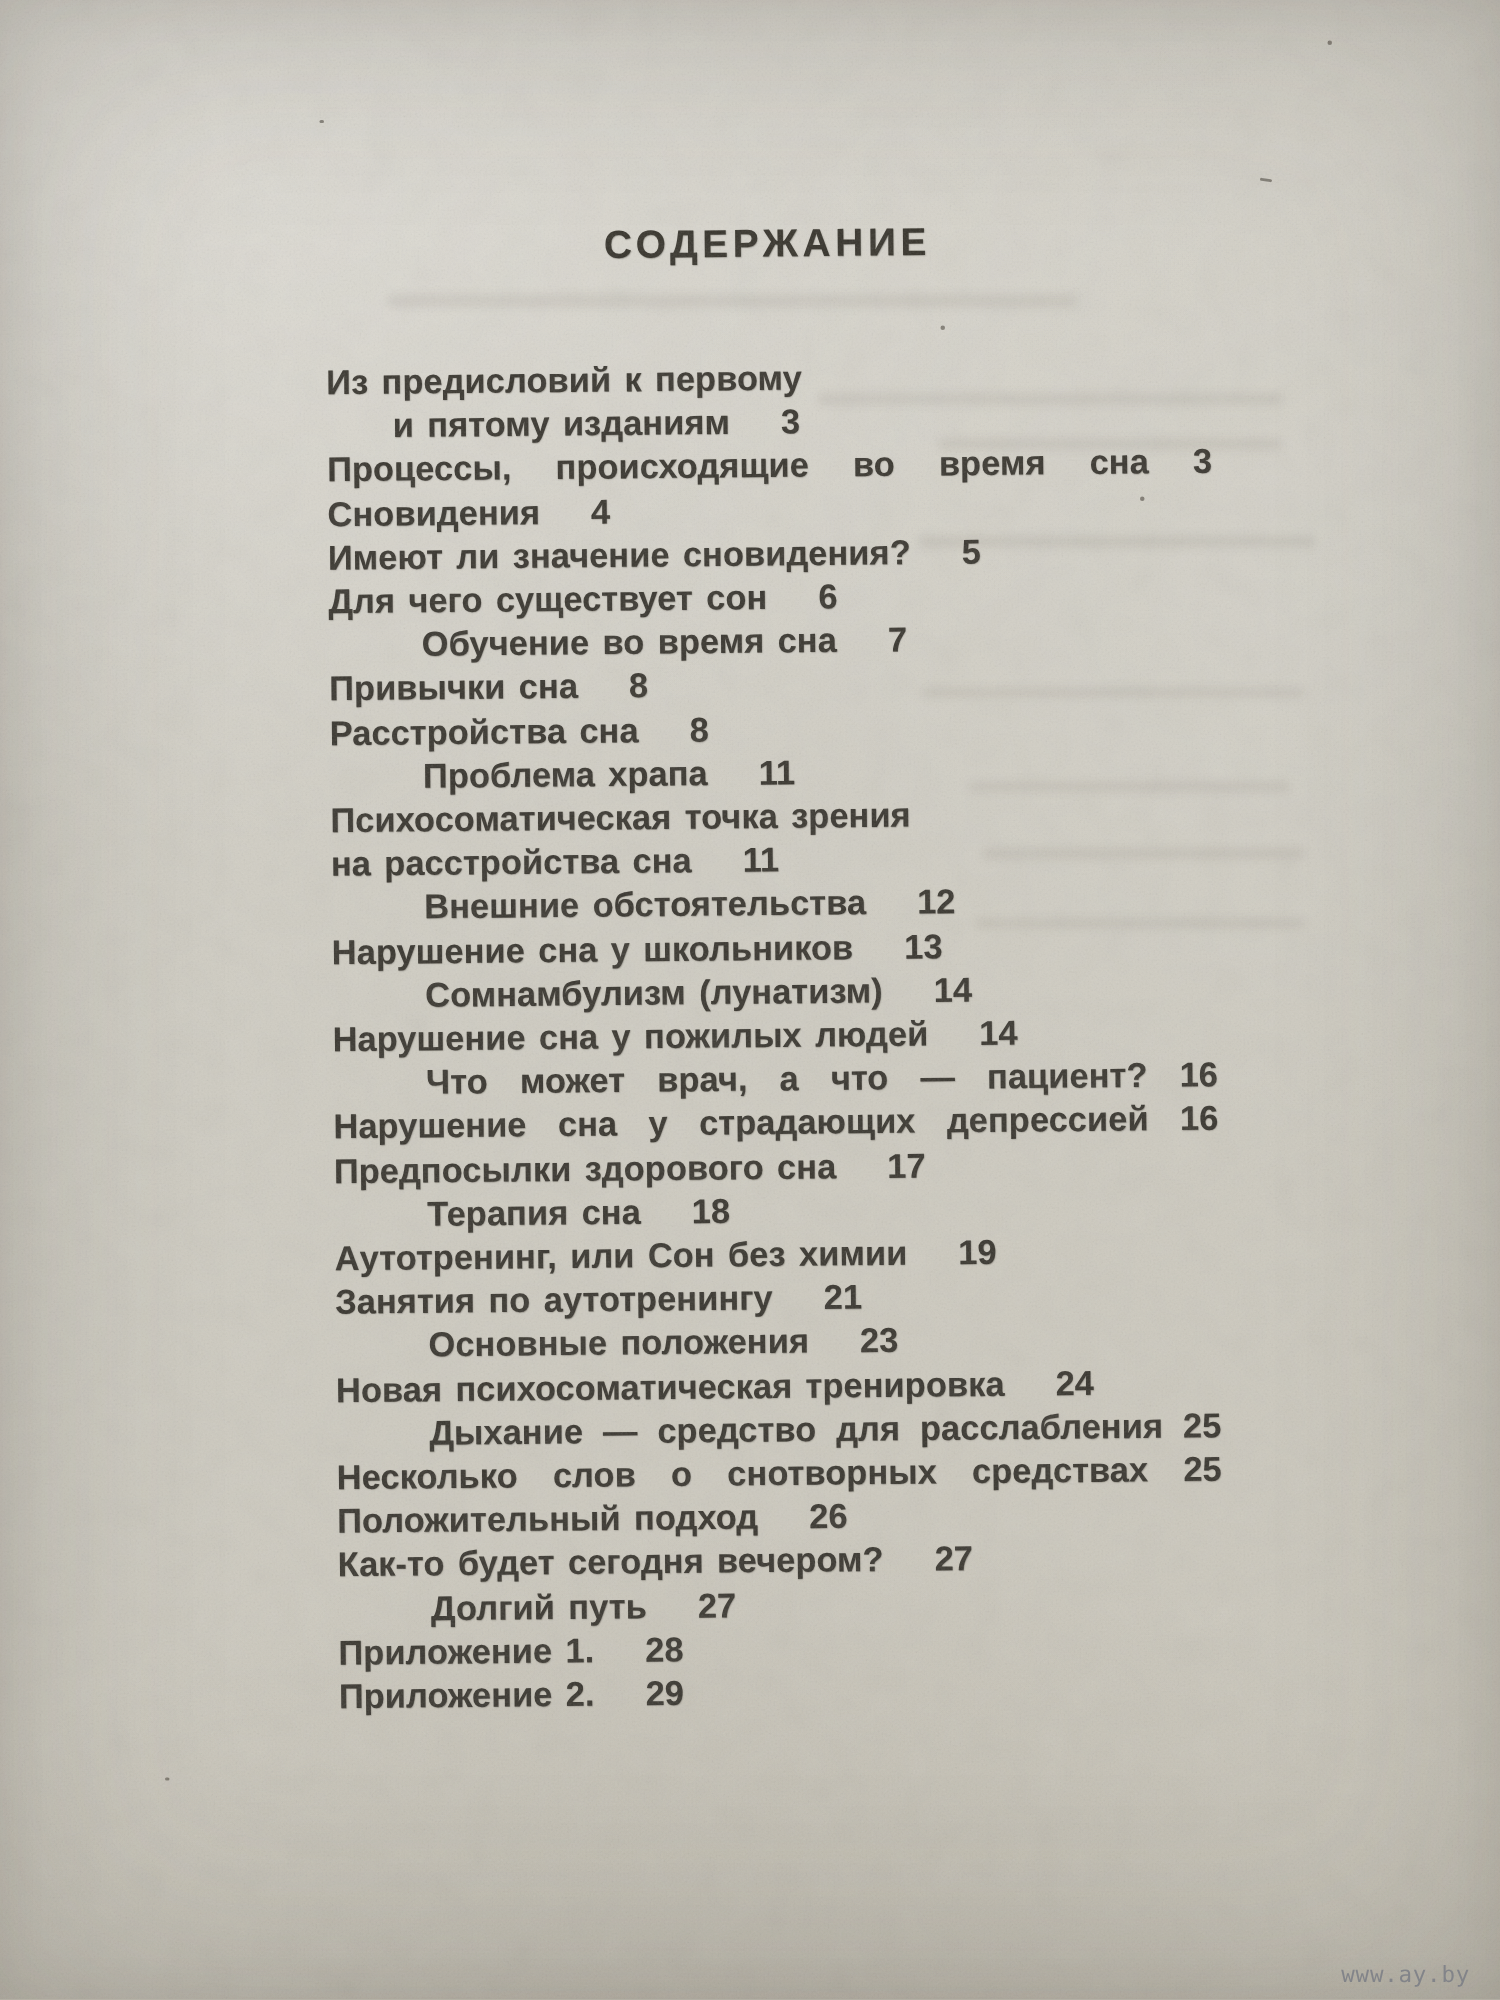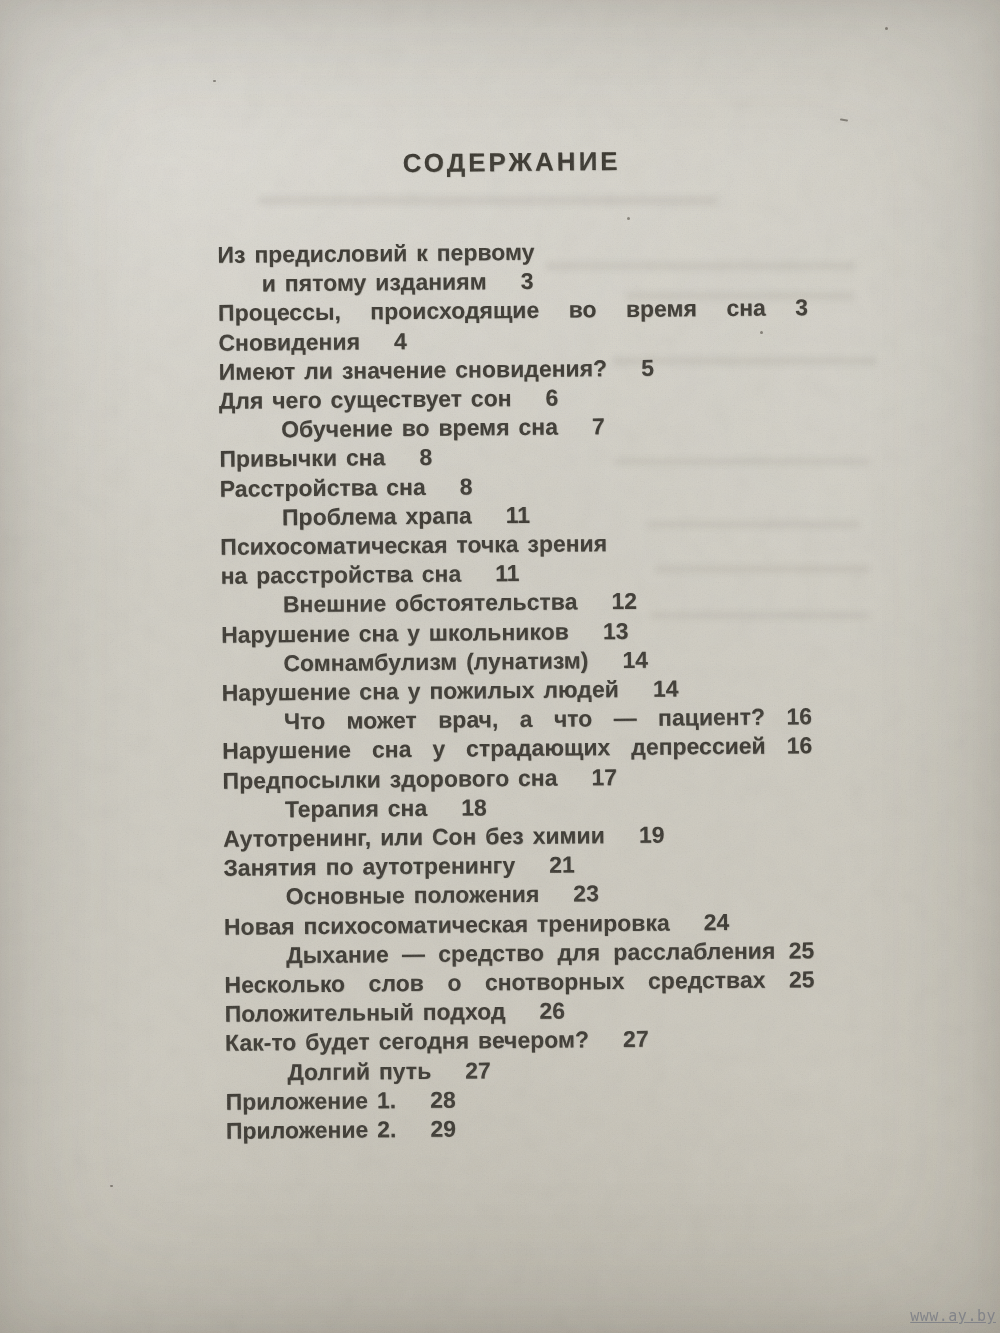--- a/index.html
+++ b/index.html
@@ -52,23 +52,23 @@
     text-shadow: 0.3px 0.4px 0.8px rgba(52,48,40,0.40);
   }
   .row { white-space: nowrap; }
   .row .pg { margin-left: 34px; }
   .row.wide { white-space: normal; text-align: justify; text-align-last: justify; }
   .row.wide .pg { margin-left: 0; }
   .ind-a { padding-left: 44px; }
   .ind-b { padding-left: 62px; }
 
   .watermark {
-    position: absolute; right: 4px; bottom: 8px;
+    position: absolute; right: 20px; bottom: 8px;
     font: 400 15px "DejaVu Sans Mono", monospace;
-    color: #7e8087; opacity: 0.9; letter-spacing: 0.5px; text-decoration: underline;
+    color: #7e8087; opacity: 0.9; letter-spacing: 0.5px;
   }
 </style>
 </head>
 <body>
 
 <div class="photo">
 
   <div class="ghost" style="left:258px; top:196px; width:460px; height:9px;"></div>
   <div class="ghost" style="left:545px; top:262px; width:310px;"></div>
   <div class="ghost" style="left:625px; top:292px; width:230px;"></div>

